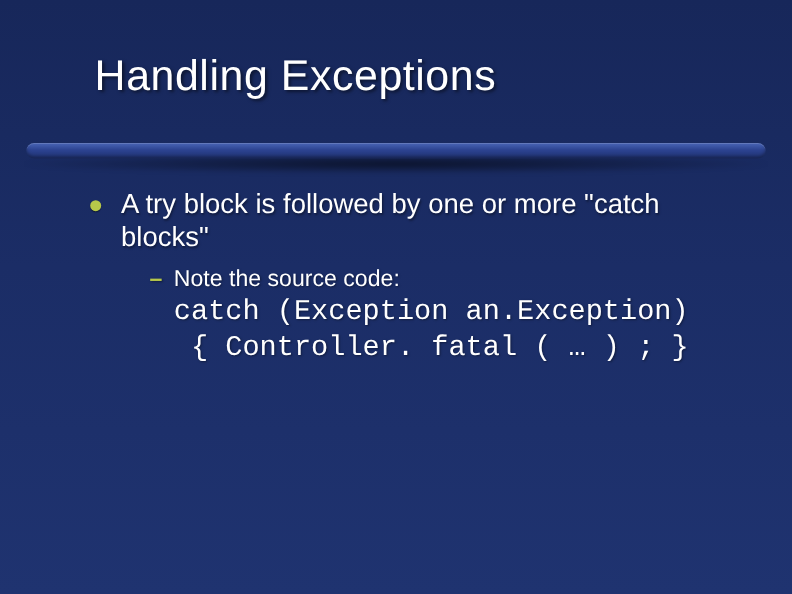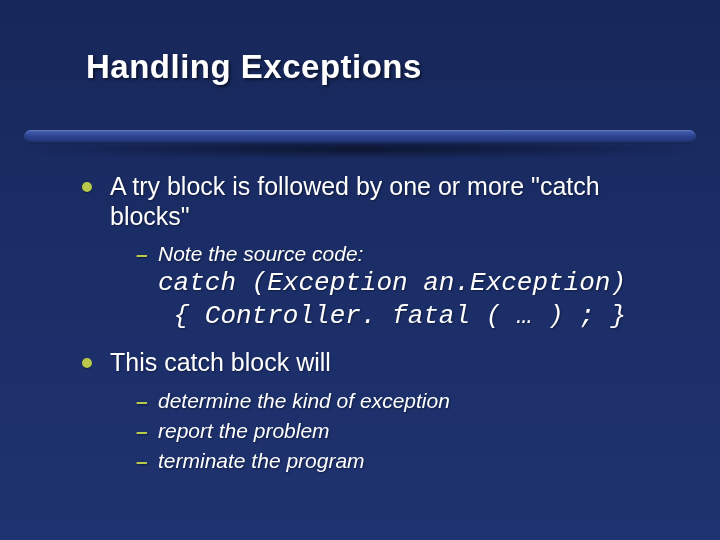--- a/index.html
+++ b/index.html
@@ -16,22 +16,22 @@
     width: 720px;
     height: 540px;
     background: linear-gradient(180deg, #17275a 0%, #1b2d66 45%, #1f3370 100%);
     color: #f2f2f2;
   }
   .title-area {
     position: relative;
     padding: 48px 0 0 86px;
   }
   .title {
-    font-size: 33px;
-    font-weight: bold;
+    font-size: 39px;
+    font-weight: normal;
     color: #ffffff;
     letter-spacing: 0.5px;
     text-shadow: 2px 2px 3px rgba(0,0,0,0.5);
   }
   .underline-wrap {
     position: absolute;
     left: 0;
     right: 0;
     top: 130px;
     height: 30px;
@@ -84,21 +84,20 @@
     width: 10px;
     height: 10px;
     border-radius: 50%;
     background: #b7c84a;
     box-shadow: 0 1px 1px rgba(0,0,0,0.4);
   }
   ul.level2 {
     list-style: none;
     margin: 10px 0 16px 0;
     padding: 0 0 0 26px;
-    font-style: italic;
   }
   ul.level2 > li {
     position: relative;
     padding-left: 22px;
     font-size: 21px;
     line-height: 1.25;
     margin-bottom: 4px;
     text-shadow: 1px 1px 2px rgba(0,0,0,0.4);
   }
   ul.level2 > li::before {
@@ -138,31 +137,17 @@
         <span>A try block is followed by one or more "catch blocks"</span>
         <ul class="level2">
           <li>
             <span>Note the source code:</span>
             <span class="code">catch (Exception an.Exception)
  { Controller. fatal ( … ) ; }</span>
           </li>
         </ul>
       </li>
 
-      <li>
-        <span>This catch block will</span>
-        <ul class="level2">
-          <li>
-            <span>determine the kind of exception</span>
-          </li>
-          <li>
-            <span>report the problem</span>
-          </li>
-          <li>
-            <span>terminate the program</span>
-          </li>
-        </ul>
-      </li>
 
     </ul>
   </div>
 
 </div>
 
 </body></html>

